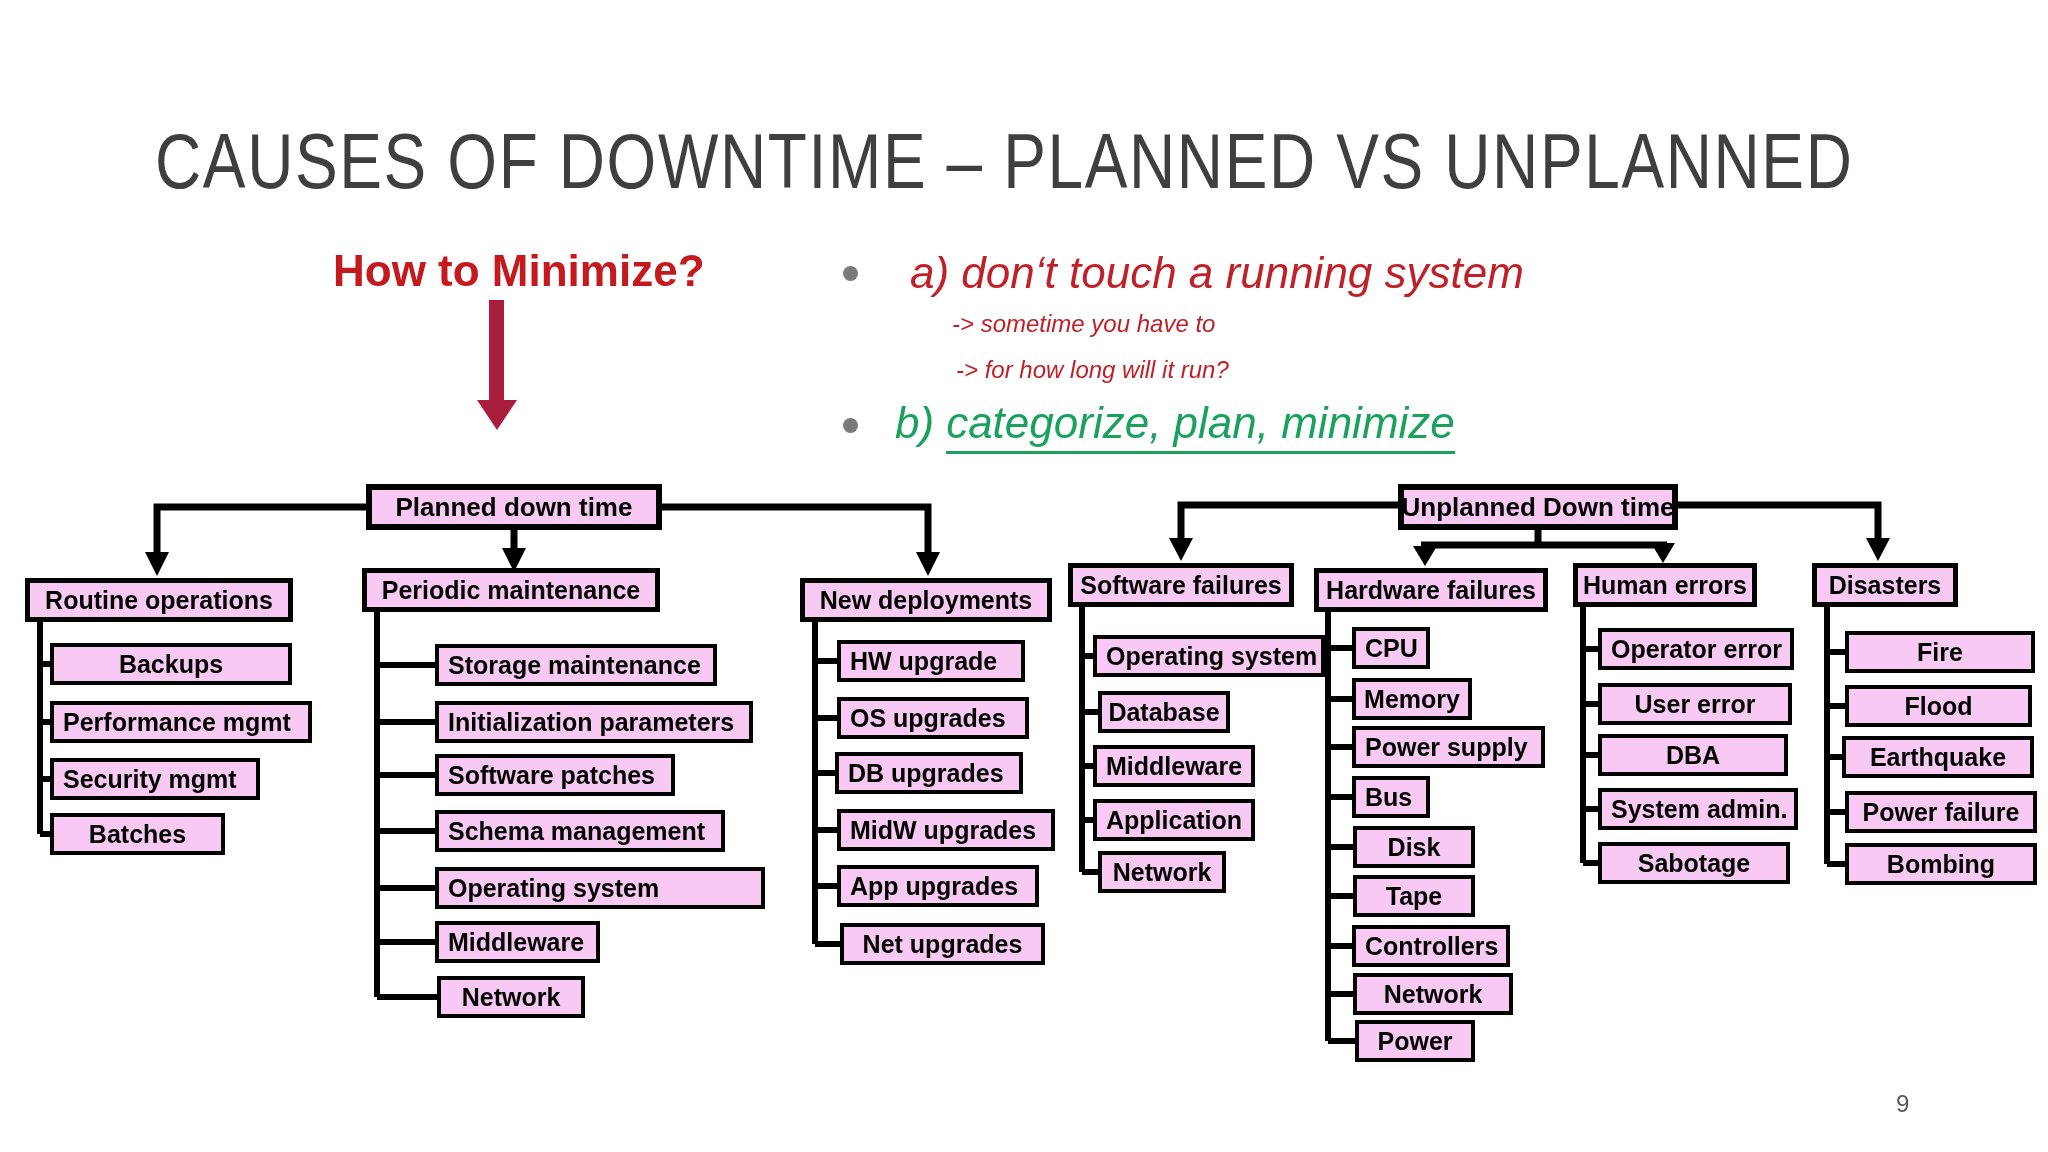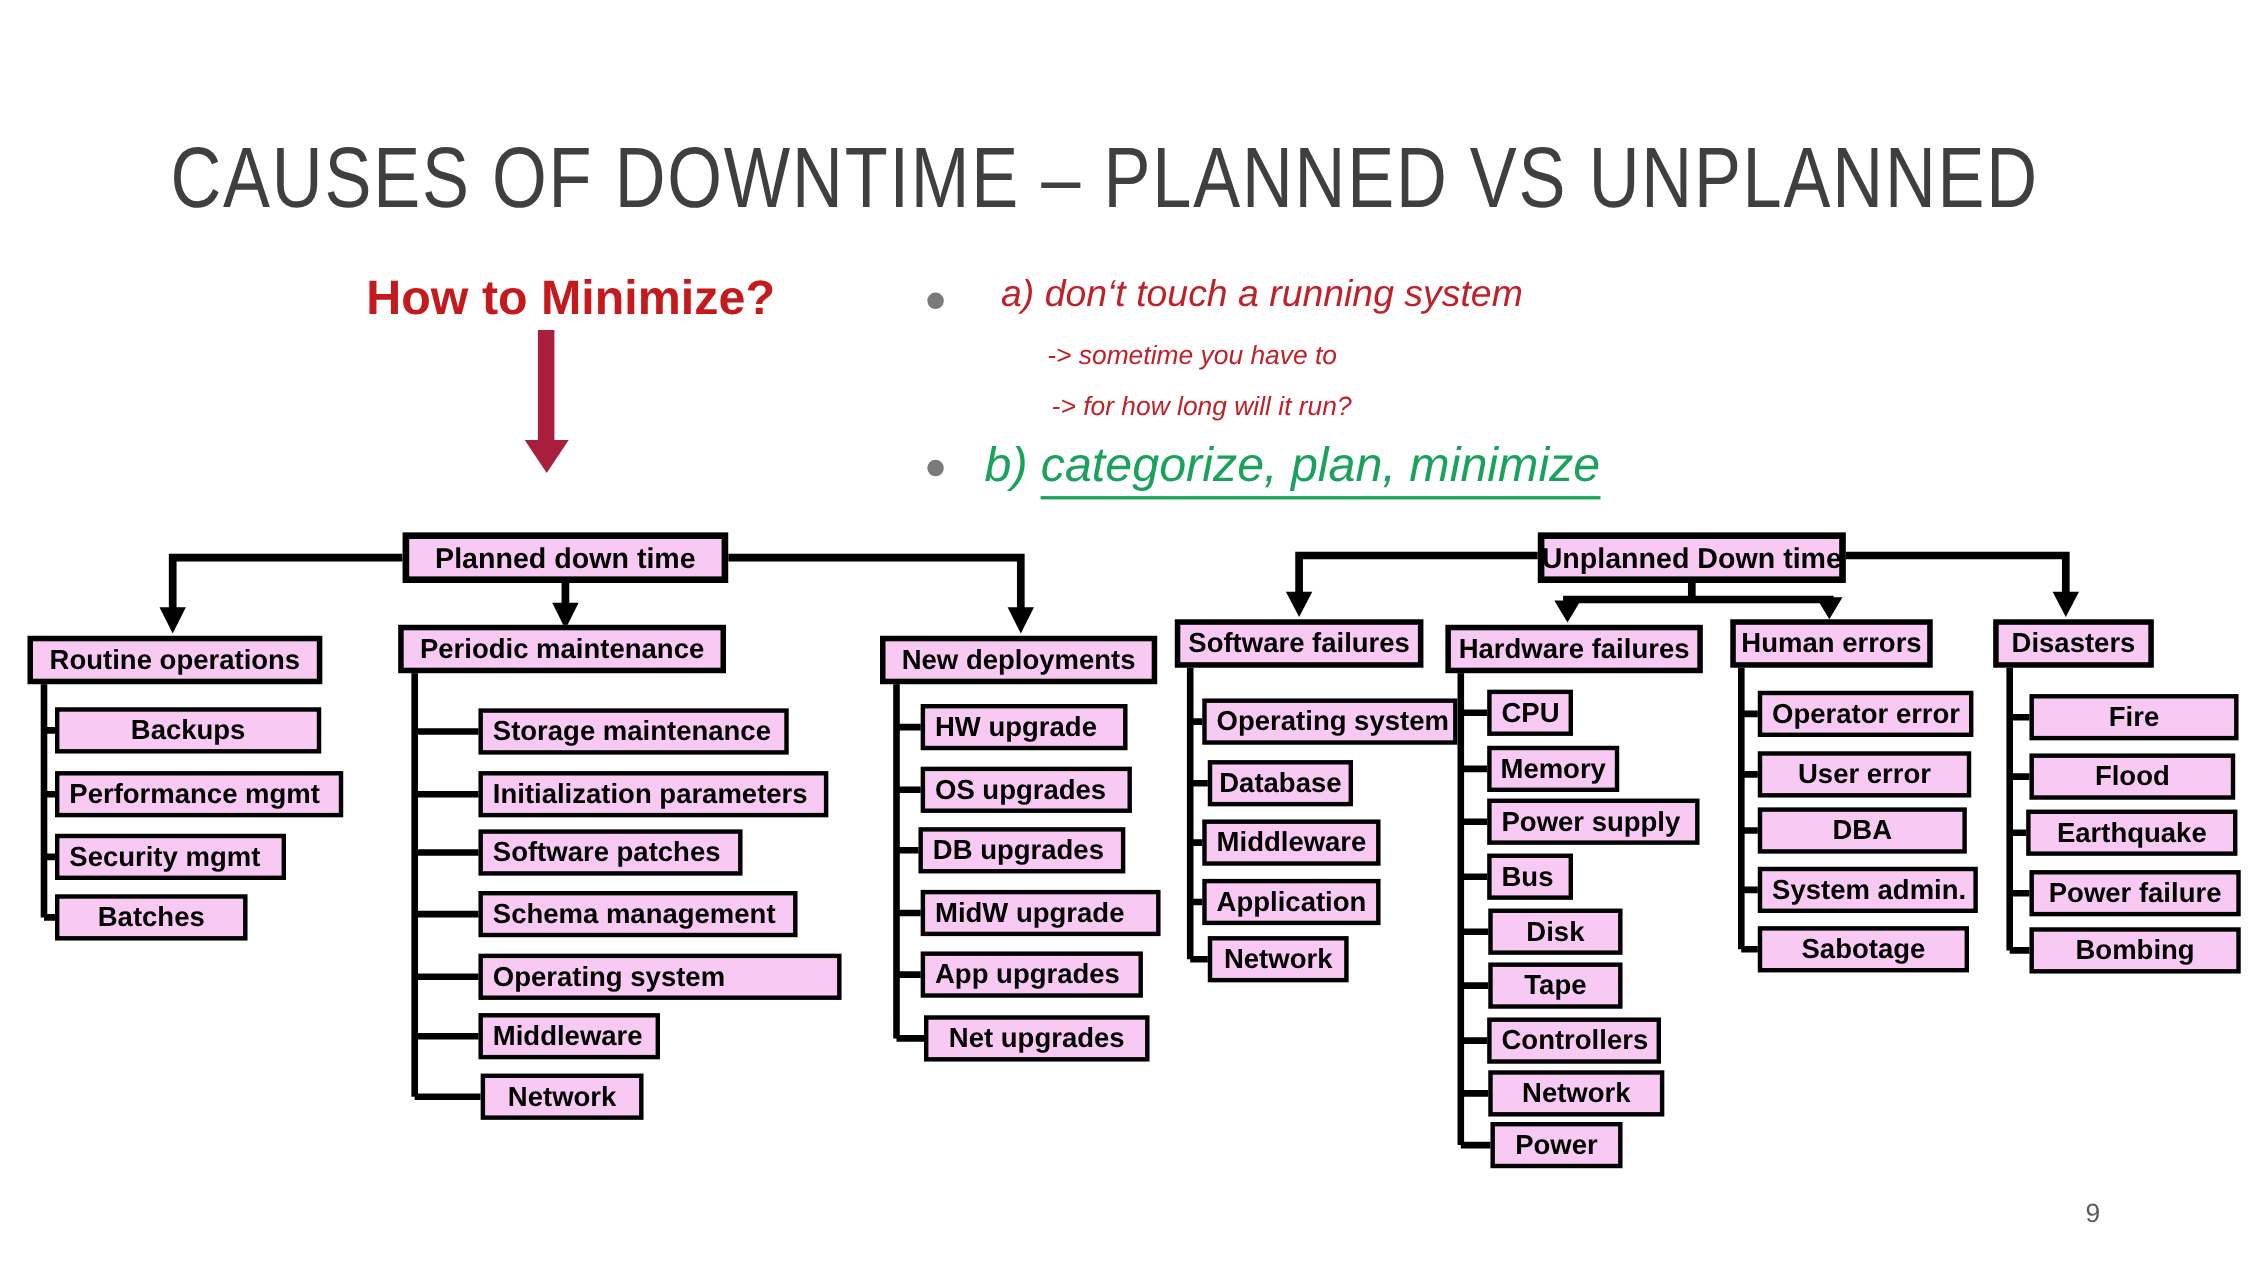--- a/index.html
+++ b/index.html
@@ -5,21 +5,21 @@
   html,body{margin:0;padding:0;background:#ffffff;}
   .slide{position:relative;width:2048px;height:1152px;background:#ffffff;overflow:hidden;
          font-family:"Liberation Sans",sans-serif;}
   .title{position:absolute;left:155px;top:116px;font-size:78px;font-weight:400;color:#3f3f3f;
          letter-spacing:2px;white-space:nowrap;transform:scaleX(0.82);transform-origin:left top;}
   .howto{position:absolute;left:333px;top:246px;font-size:44px;font-weight:bold;color:#c4191d;white-space:nowrap;}
   .arrow-shaft{position:absolute;left:489px;top:300px;width:15px;height:102px;background:#a91e3c;}
   .arrow-head{position:absolute;left:477px;top:400px;width:0;height:0;
               border-left:20px solid transparent;border-right:20px solid transparent;border-top:30px solid #a91e3c;}
   .dot{position:absolute;width:15px;height:15px;border-radius:50%;background:#7a7a7a;}
-  .ba{position:absolute;left:910px;top:248px;font-size:34px;font-style:italic;color:#c02128;white-space:nowrap;}
+  .ba{position:absolute;left:910px;top:248px;font-size:44px;font-style:italic;color:#c02128;white-space:nowrap;}
   .sub{position:absolute;font-size:24px;font-style:italic;color:#c02128;white-space:nowrap;}
   .bb{position:absolute;left:895px;top:398px;font-size:44px;font-style:italic;color:#1aa25c;white-space:nowrap;}
   .bb .pre{margin-right:12px;}
   .bb .u{display:inline-block;border-bottom:3px solid #1aa25c;padding-bottom:3px;}
   .wires{position:absolute;left:0;top:0;}
   .node{position:absolute;box-sizing:border-box;height:42px;background:#f8c9f2;border:4px solid #000;
         color:#000;font-weight:bold;font-size:25px;display:flex;align-items:center;justify-content:center;
         white-space:nowrap;}
   .node.tl{justify-content:flex-start;padding-left:9px;}
   .hdr{height:44px;border-width:5px;font-size:25px;}
@@ -93,21 +93,21 @@
   <div class="node tl" style="left:435px;top:701px;width:318px">Initialization parameters</div>
   <div class="node tl" style="left:435px;top:754px;width:240px">Software patches</div>
   <div class="node tl" style="left:435px;top:810px;width:290px">Schema management</div>
   <div class="node tl" style="left:435px;top:867px;width:330px">Operating system</div>
   <div class="node tl" style="left:435px;top:921px;width:165px">Middleware</div>
   <div class="node" style="left:437px;top:976px;width:148px">Network</div>
 
   <div class="node tl" style="left:837px;top:640px;width:188px">HW upgrade</div>
   <div class="node tl" style="left:837px;top:697px;width:192px">OS upgrades</div>
   <div class="node tl" style="left:835px;top:752px;width:188px">DB upgrades</div>
-  <div class="node tl" style="left:837px;top:809px;width:218px">MidW upgrade</div>
+  <div class="node tl" style="left:837px;top:809px;width:218px">MidW upgrades</div>
   <div class="node tl" style="left:837px;top:865px;width:202px">App upgrades</div>
   <div class="node" style="left:840px;top:923px;width:205px">Net upgrades</div>
 
   <div class="node tl" style="left:1093px;top:635px;width:232px">Operating system</div>
   <div class="node" style="left:1098px;top:691px;width:132px">Database</div>
   <div class="node tl" style="left:1093px;top:745px;width:162px">Middleware</div>
   <div class="node tl" style="left:1093px;top:799px;width:162px">Application</div>
   <div class="node" style="left:1098px;top:851px;width:128px">Network</div>
 
   <div class="node tl" style="left:1352px;top:627px;width:78px">CPU</div>

